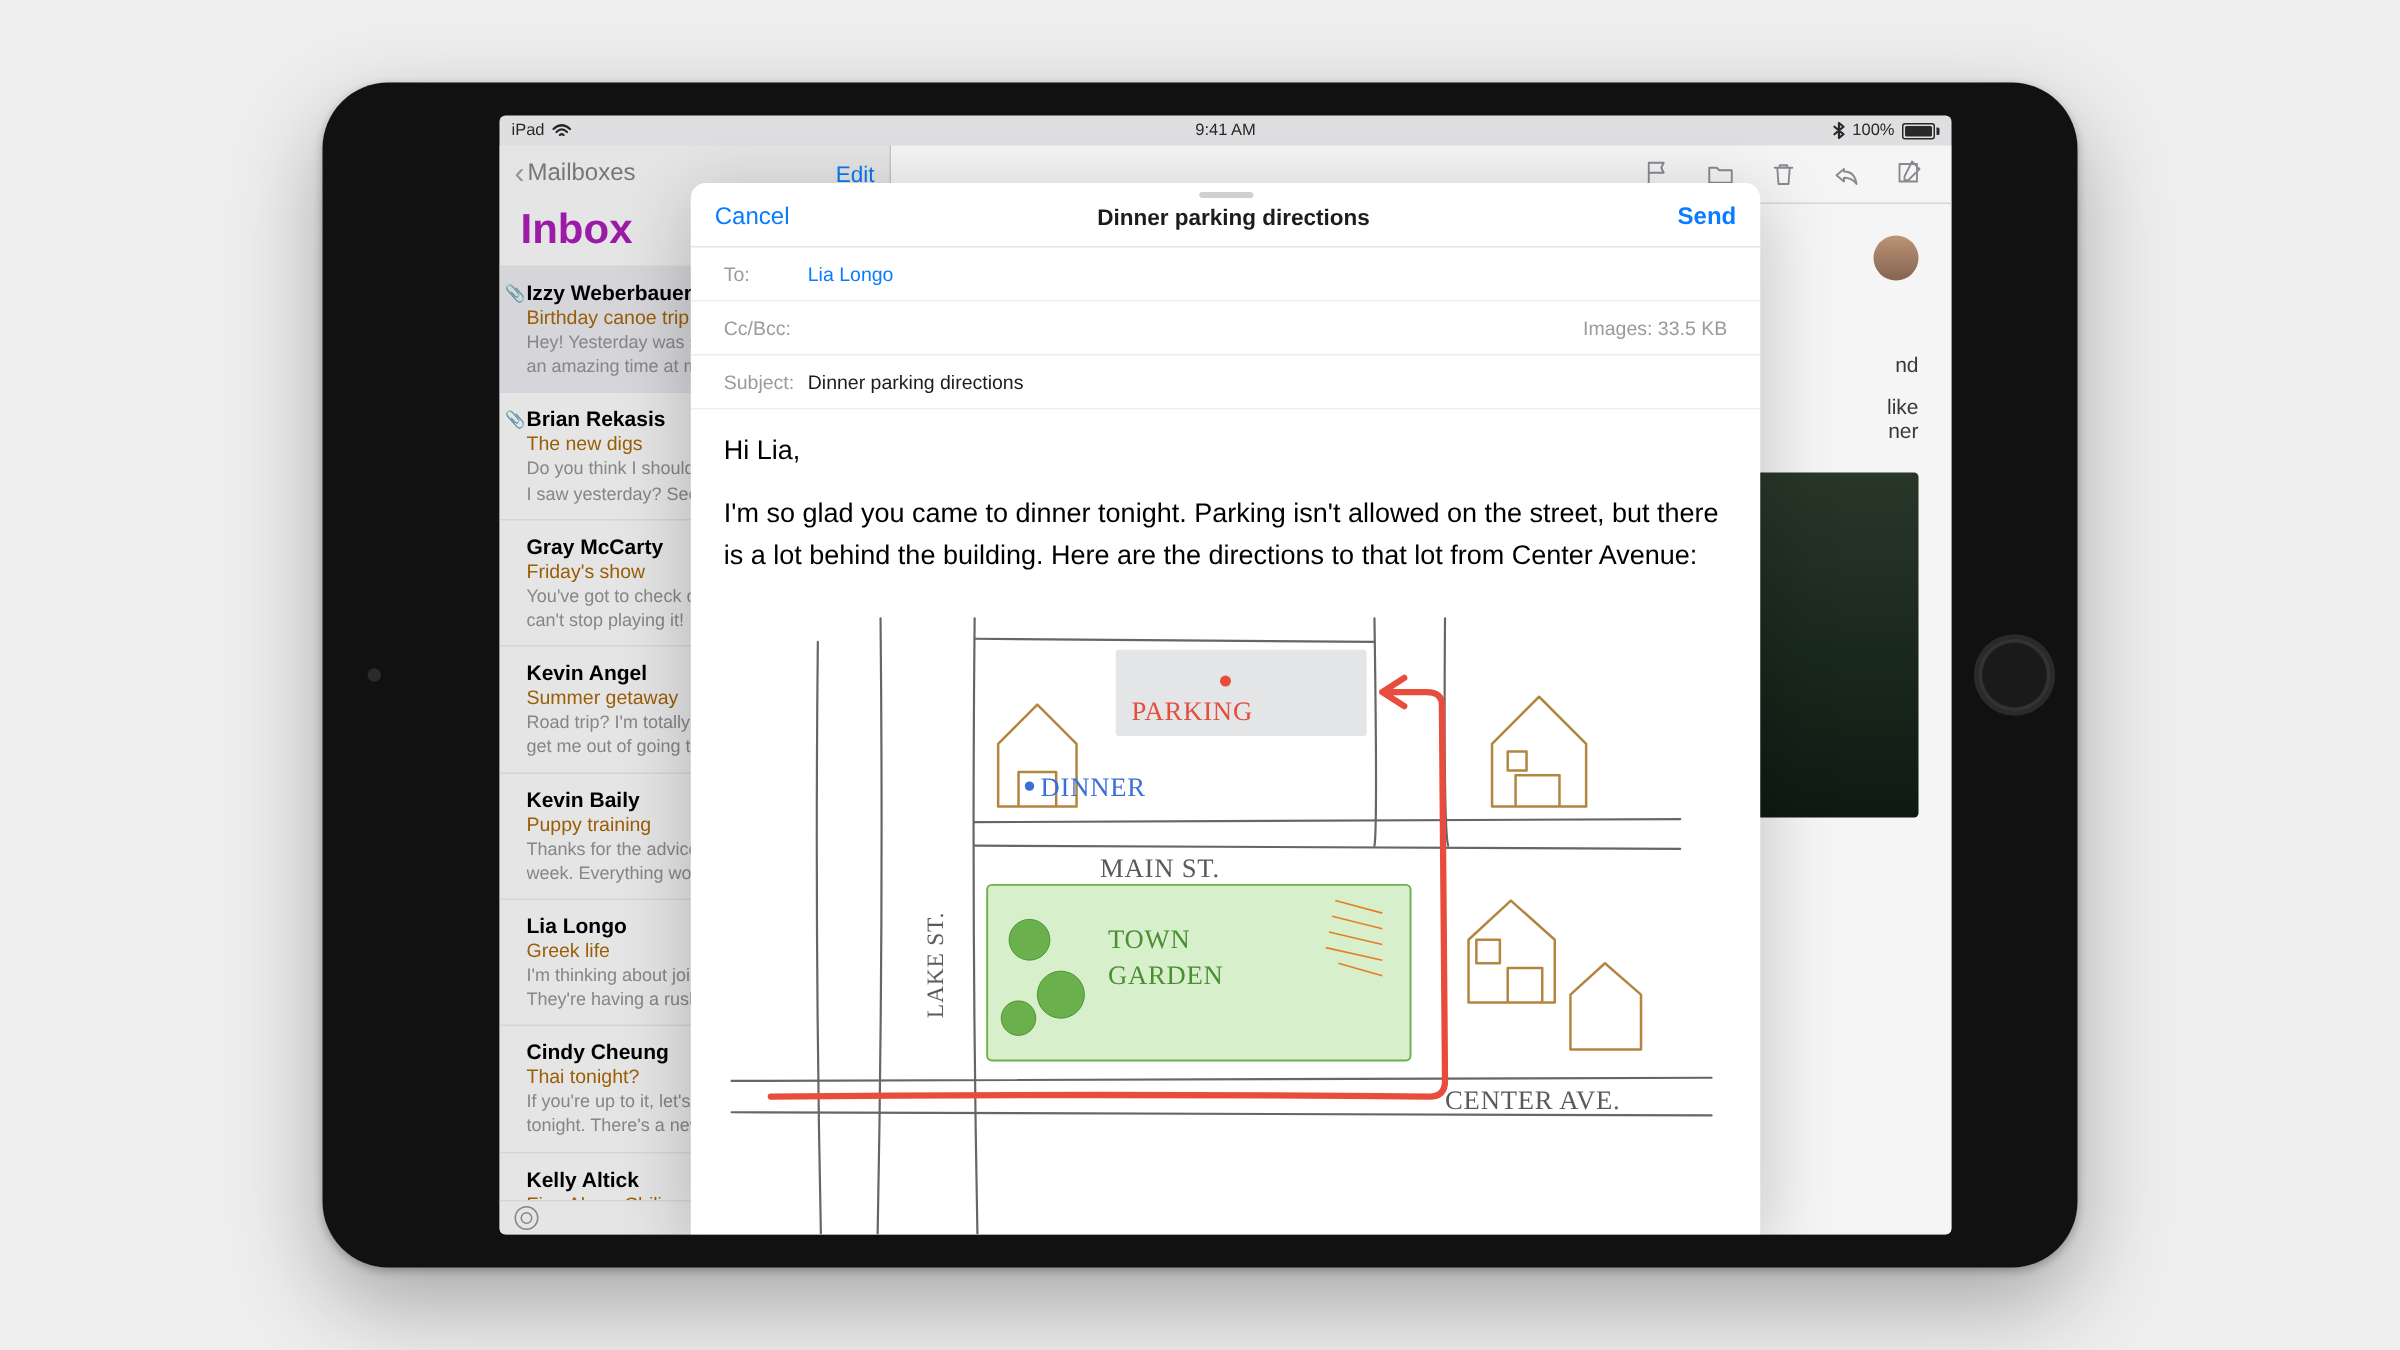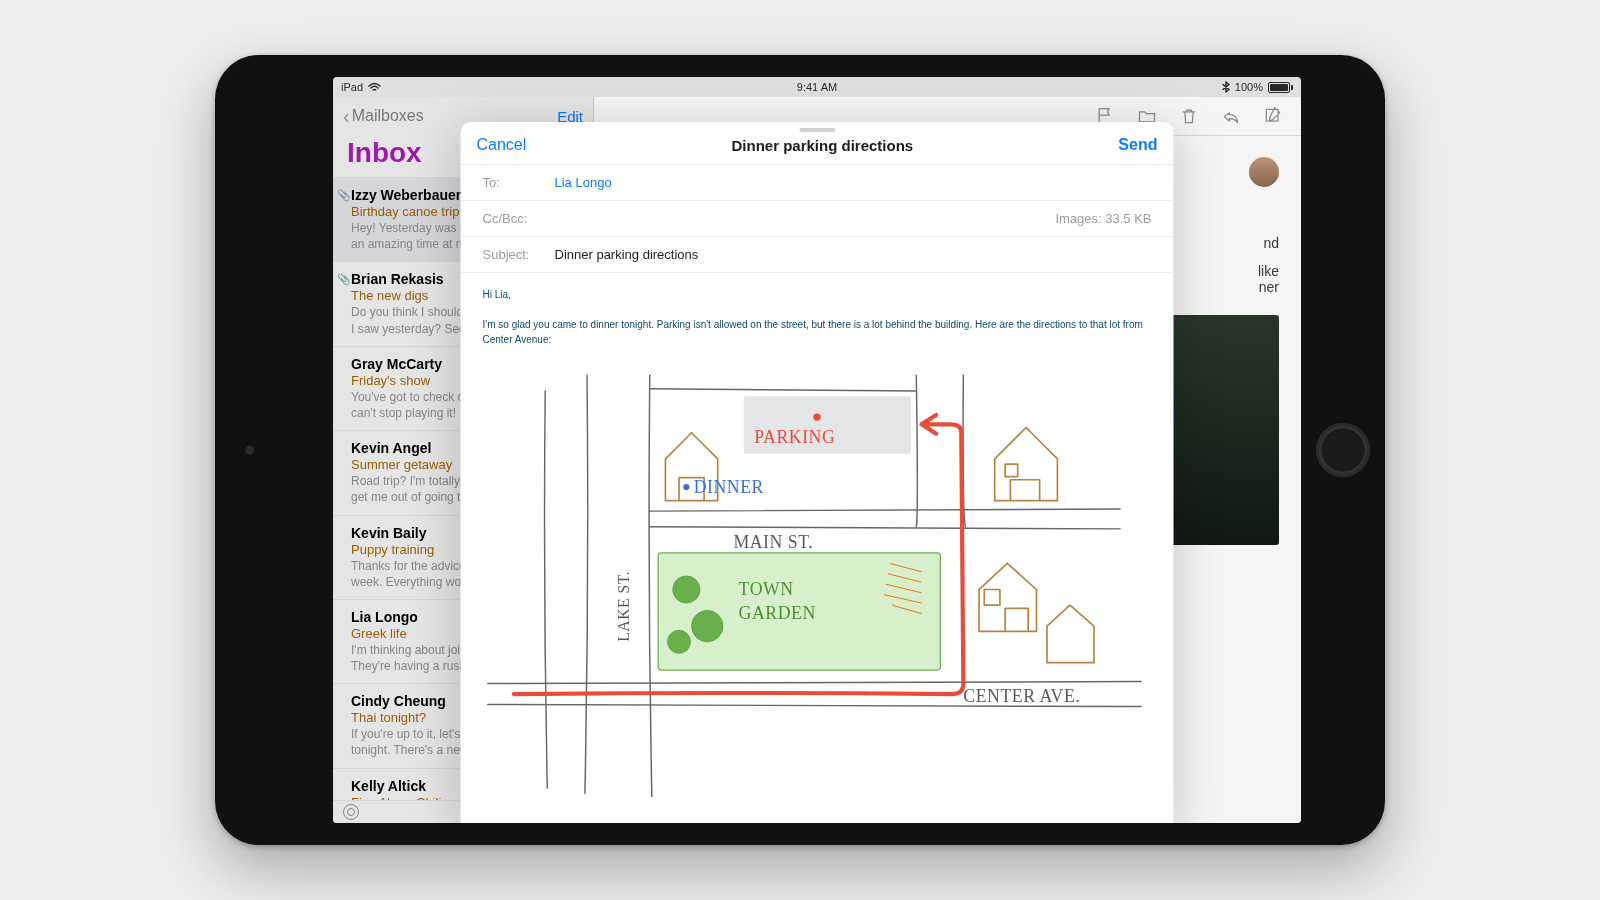--- a/index.html
+++ b/index.html
@@ -47,26 +47,26 @@
 
   .dim{position:absolute;inset:0;background:rgba(0,0,0,.04);pointer-events:none;z-index:4;}
 
   
   .compose{position:absolute;left:50%;transform:translateX(-50%);bottom:0;top:45px;width:713px;background:#fff;border-radius:10px 10px 0 0;box-shadow:0 10px 50px rgba(0,0,0,.22);z-index:10;overflow:hidden;display:flex;flex-direction:column;}
   .grab{width:36px;height:4px;border-radius:2px;background:#d0d0d4;margin:6px auto 0;}
   .compose-nav{display:flex;align-items:center;justify-content:space-between;padding:4px 16px 10px;border-bottom:1px solid #e5e5e9;}
   .compose-nav .link{color:#0a7cff;font-size:16px;}
   .compose-nav .title{font-size:15px;font-weight:600;color:#1c1c1e;}
   .compose-body{flex:1;overflow:hidden;padding:0 0 12px;}
-  .fieldrow{display:flex;padding:10px 22px;border-bottom:1px solid #eeeef1;font-size:13px;gap:16px;}
+  .fieldrow{display:flex;padding:10px 22px;border-bottom:1px solid #eeeef1;font-size:13px;}
   .fieldrow .lbl{color:#9a9aa0;width:56px;}
   .fieldrow .val{color:#1c1c1e;flex:1;}
   .fieldrow .val.link{color:#0a7cff;}
   .fieldrow .right{color:#9a9aa0;font-size:13px;}
-  .bodytext{padding:14px 22px 8px;font-size:10px;color:#0c4a6e;line-height:1.55;}
+  .bodytext{padding:14px 22px 8px;font-size:18px;color:#000000;line-height:1.55;}
   .bodytext p{margin:0 0 14px;}
   .sketch-wrap{padding:0 22px;}
   .sketch{width:100%;height:auto;display:block;}
 
   
   .stroke{fill:none;stroke:currentColor;stroke-width:1.5;stroke-linecap:round;stroke-linejoin:round;}
   .map-rough{stroke:#666;stroke-width:1.4;fill:none;stroke-linecap:round;}
   .map-green{fill:#b7e3a1;fill-opacity:.55;stroke:#6ab04c;stroke-width:1.2;}
   .map-gray{fill:#d9dadd;fill-opacity:.7;}
   .map-house{stroke:#b38540;stroke-width:1.6;fill:none;stroke-linejoin:round;}

